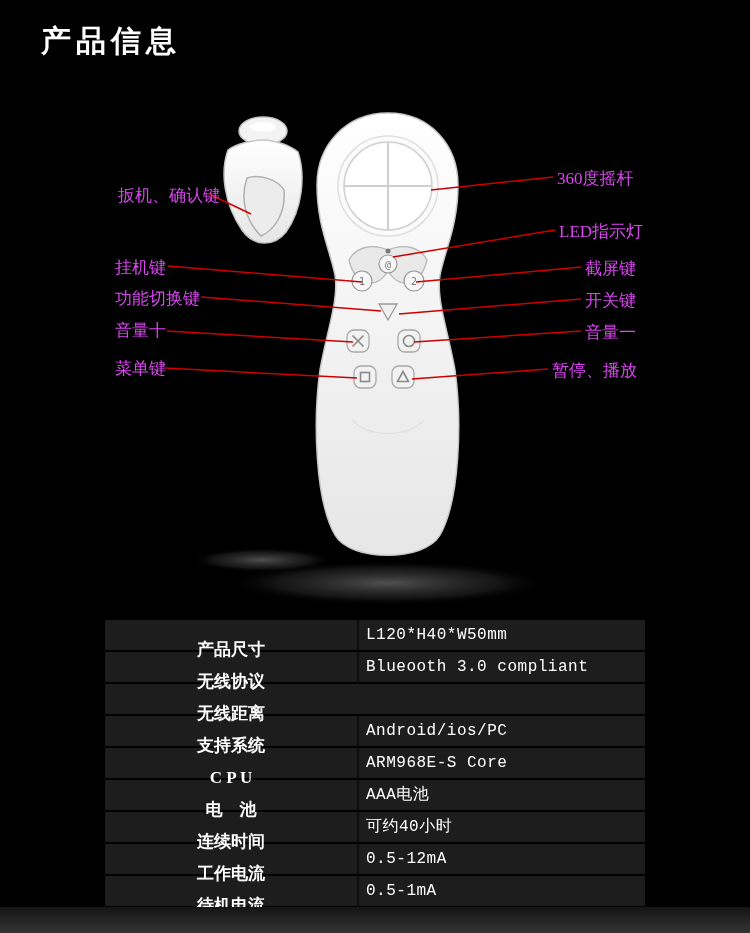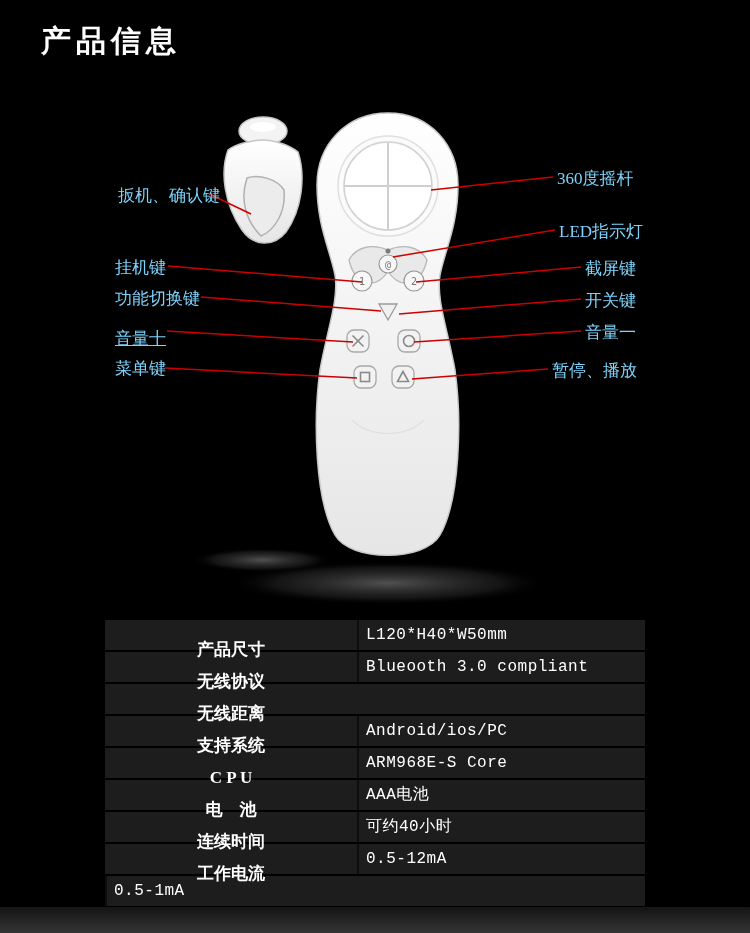--- a/index.html
+++ b/index.html
@@ -12,28 +12,28 @@
   }
   .page-title{
     position:absolute;left:33px;top:13px;
     margin:8px;
     color:#fff;font-size:30px;font-weight:bold;letter-spacing:5px;
     font-family:"Liberation Sans", sans-serif;
   }
   .illustration{position:absolute;left:0;top:0;}
   .ann-label{
     position:absolute;
-    color:#7dd3fc;font-size:17px;line-height:22px;white-space:nowrap;
+    color:#d946ef;font-size:17px;line-height:22px;white-space:nowrap;
     font-family:"Liberation Serif", serif;
   }
   
   .al-0{left:118px;top:185px;}
   .al-1{left:115px;top:257px;}
   .al-2{left:115px;top:288px;}
-  .al-3{left:115px;top:328px;text-decoration:underline;}
+  .al-3{left:115px;top:320px;}
   .al-4{left:115px;top:358px;}
   
   .ar-0{left:557px;top:168px;}
   .ar-1{left:559px;top:221px;}
   .ar-2{left:585px;top:258px;}
   .ar-3{left:585px;top:290px;}
   .ar-4{left:585px;top:322px;}
   .ar-5{left:552px;top:360px;}
 
   .spec-table{
@@ -185,19 +185,20 @@
     </div>
     <div class="spec-row">
       <div class="spec-label">连续时间</div>
       <div class="spec-value">可约40小时</div>
     </div>
     <div class="spec-row">
       <div class="spec-label">工作电流</div>
       <div class="spec-value">0.5-12mA</div>
     </div>
     <div class="spec-row">
+      <div class="spec-label">待机电流</div>
       <div class="spec-value">0.5-1mA</div>
     </div>
   </div>
 
   <div class="footer-strip"></div>
 
 </div>
 
 </body></html>

